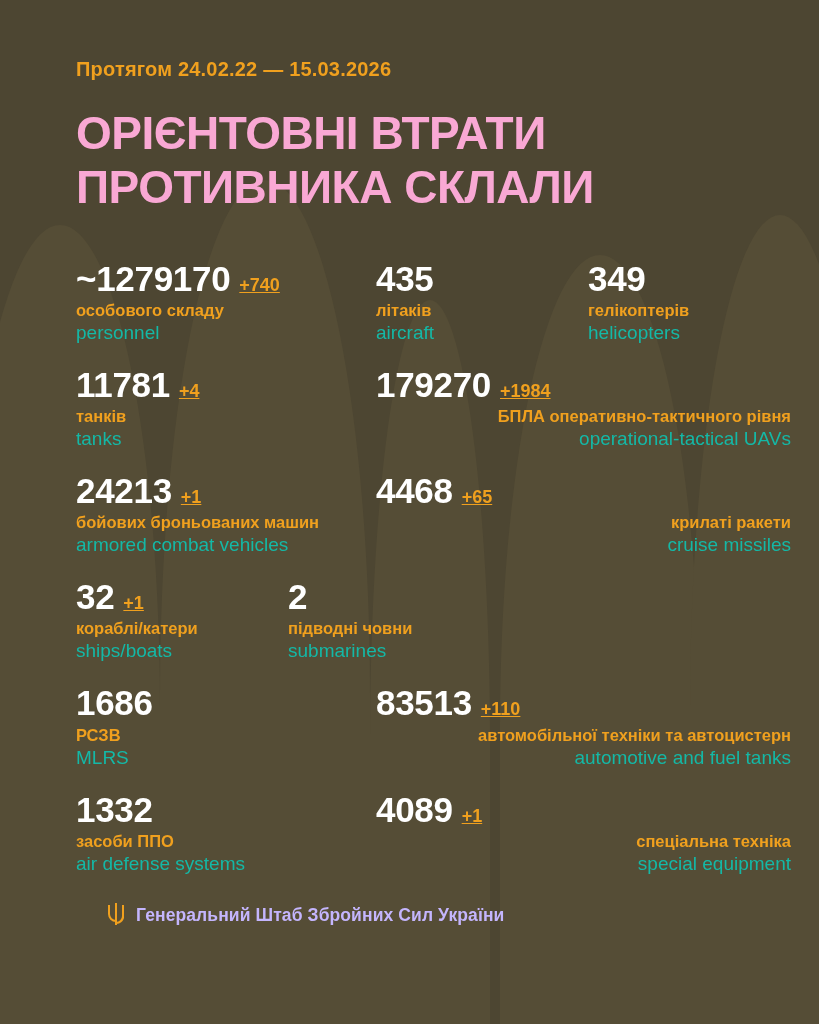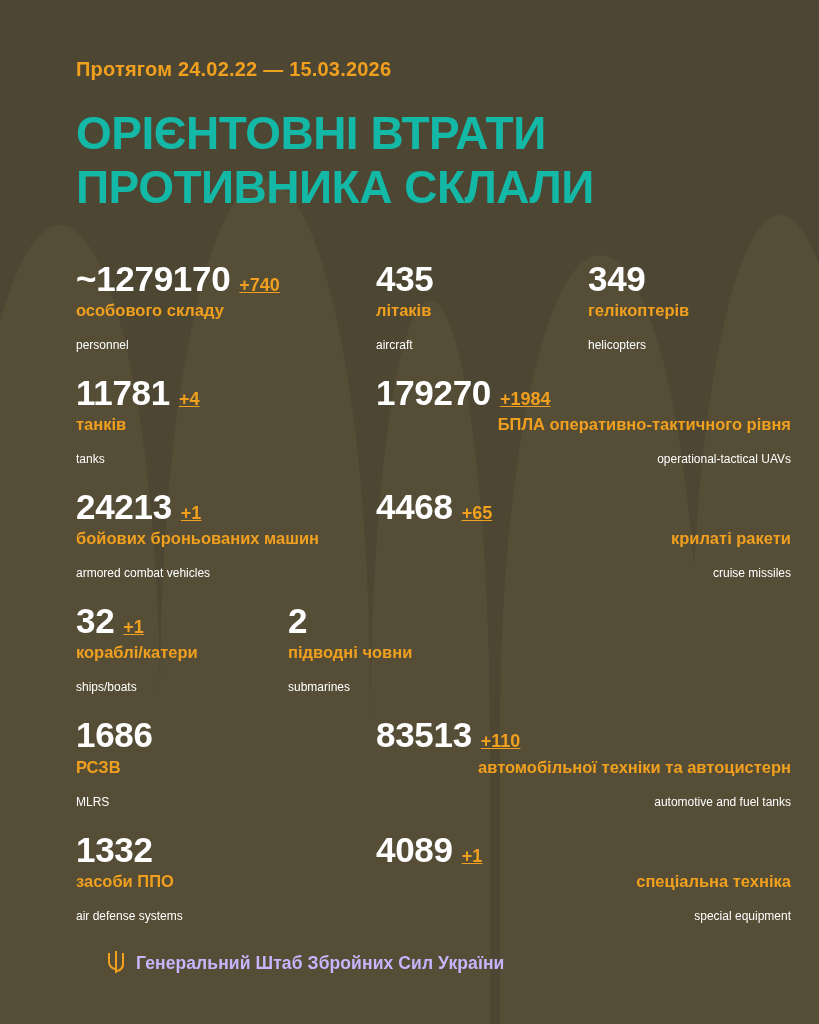--- a/index.html
+++ b/index.html
@@ -41,21 +41,21 @@
   .date-line {
     color: #f0a01e;
     font-size: 20px;
     font-weight: bold;
     letter-spacing: 0.2px;
     margin-bottom: 26px;
   }
   .date-line .sep { color: #f0a01e; }
 
   h1.headline {
-    color: #14b8a6;
+    color: #f9a8d4;
     font-size: 46px;
     line-height: 1.17;
     font-weight: bold;
     letter-spacing: -0.5px;
     text-transform: uppercase;
     margin-bottom: 44px;
   }
 
   .rows { display: block; }
 
@@ -86,23 +86,23 @@
     text-decoration: underline;
   }
   .cell .label-ua {
     font-size: 16.5px;
     font-weight: bold;
     color: #f0a01e;
     margin-top: 3px;
     white-space: nowrap;
   }
   .cell .label-en {
-    font-size: 12px;
-    color: #ffffff;
-    margin-top: 18px;
+    font-size: 19px;
+    color: #14b8a6;
+    margin-top: 2px;
     white-space: nowrap;
   }
 
   
   .col-a { width: 300px; flex: 0 0 300px; }
   .col-b { width: 212px; flex: 0 0 212px; }
   .col-c { flex: 1 1 auto; }
   .col-bwide { flex: 1 1 auto; text-align: right; }
 
   .footer {

